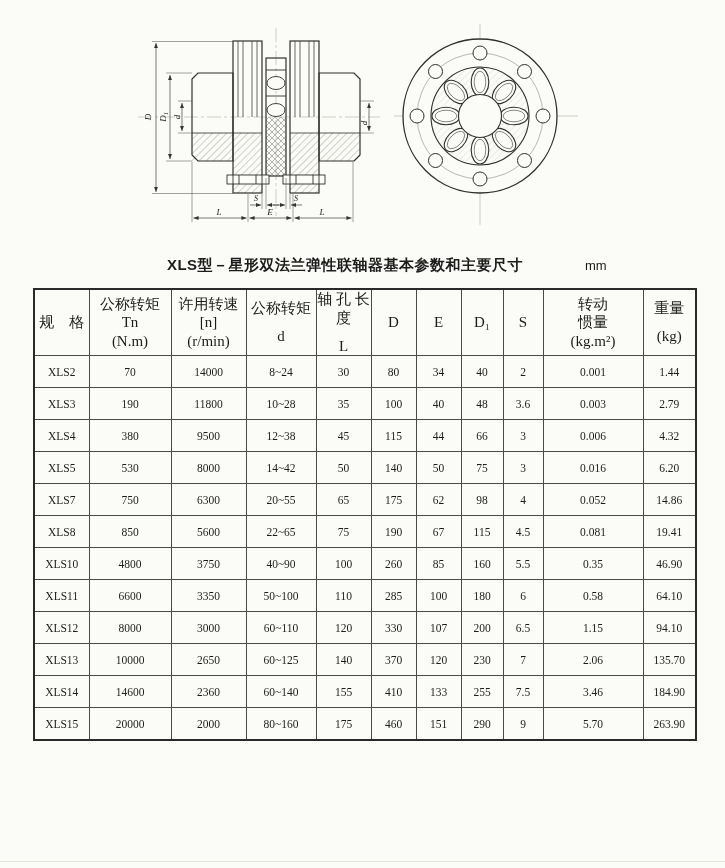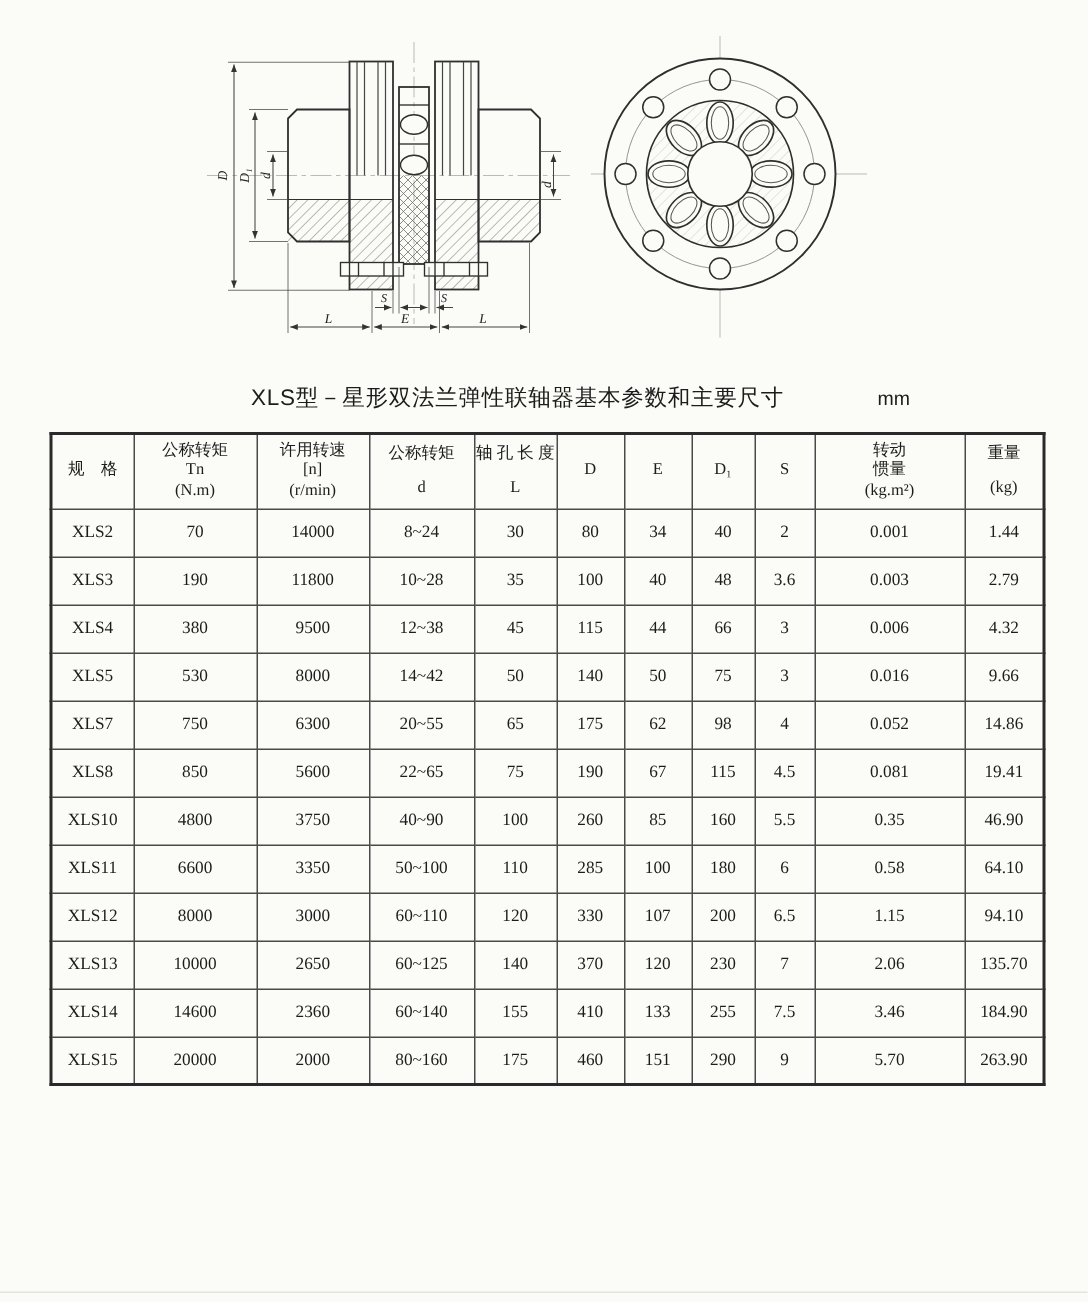--- a/index.html
+++ b/index.html
@@ -7,39 +7,39 @@
     width:725px;height:868px;position:relative;overflow:hidden;
     background:#fbfbf7;color:#1c1c1c;
     font-family:"Liberation Serif","DejaVu Serif",serif;
   }
   .drawing-svg{position:absolute;}
   #left-view{left:122px;top:18px;width:270px;height:212px;}
   #right-view{left:392px;top:22px;width:188px;height:205px;}
   .doc-title{
     position:absolute;top:256px;left:0;width:690px;text-align:center;
     font-family:"Liberation Sans","DejaVu Sans",sans-serif;
-    font-weight:normal;font-size:15px;letter-spacing:0.5px;
+    font-weight:bold;font-size:15px;letter-spacing:0.5px;
   }
   .unit-label{
     position:absolute;top:258px;left:585px;
     font-family:Liberation Sans, sans-serif;
     font-size:13px;
   }
   table.spec-table{
     position:absolute;left:33px;top:288px;width:662px;
     border-collapse:collapse;table-layout:fixed;
     border:2px solid #2a2a2a;
   }
   .spec-table th,.spec-table td{
     border:1px solid #4a4a4a;text-align:center;vertical-align:middle;
     padding:0;overflow:hidden;
   }
   .spec-table thead tr{height:50px;}
   .spec-table tbody tr{height:32px;}
-  .spec-table th{font-weight:normal;font-size:11px;line-height:1.25;}
+  .spec-table th{font-weight:normal;font-size:15px;line-height:1.25;}
   .spec-table td{font-size:11.5px;}
   .gap-line{margin-top:9px;}
   .bottom-rule{
     position:absolute;left:0;top:861px;width:725px;height:1px;
     background:#e4e4dc;
   }
   .dim-text{font-family:"Liberation Serif","DejaVu Serif",serif;font-style:italic;}
 </style>
 </head>
 <body>
@@ -327,21 +327,21 @@
         <td>XLS5</td>
         <td>530</td>
         <td>8000</td>
         <td>14~42</td>
         <td>50</td>
         <td>140</td>
         <td>50</td>
         <td>75</td>
         <td>3</td>
         <td>0.016</td>
-        <td>9.66</td>
+        <td>6.20</td>
       </tr>
       <tr>
         <td>XLS7</td>
         <td>750</td>
         <td>6300</td>
         <td>20~55</td>
         <td>65</td>
         <td>175</td>
         <td>62</td>
         <td>98</td>

